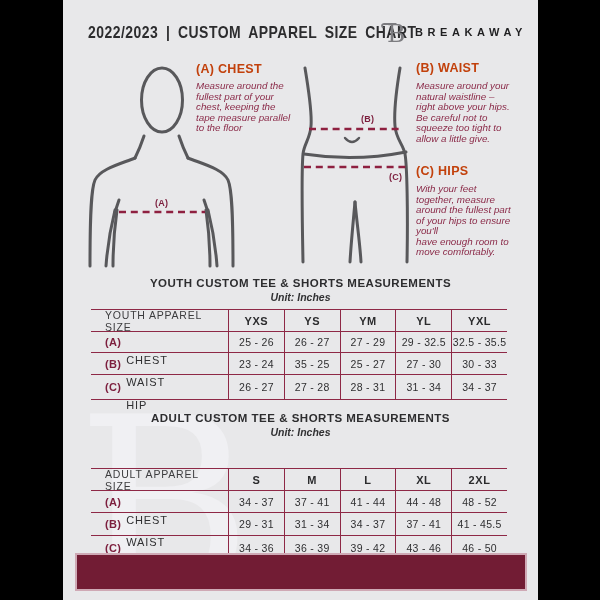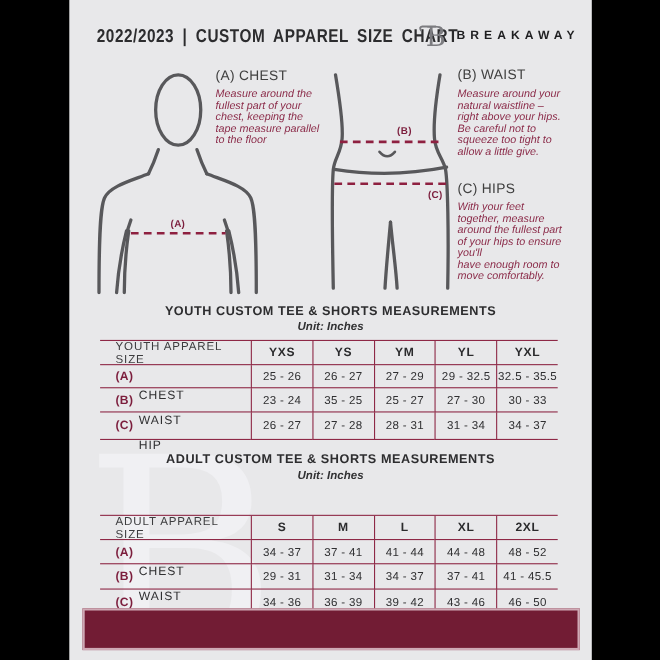--- a/index.html
+++ b/index.html
@@ -38,21 +38,21 @@
   .marker {
     position:absolute; font-size:9px; font-weight:bold; color:#7c1e3d;
     letter-spacing:0.3px;
   }
   .marker-a { left:92px;  top:198px; }
   .marker-b { left:298px; top:114px; }
   .marker-c { left:326px; top:172px; }
 
   
   .guide-h {
-    position:absolute; font-size:12.5px; font-weight:normal; color:#404040;
+    position:absolute; font-size:12.5px; font-weight:bold; color:#c2410c;
     letter-spacing:0.3px; white-space:nowrap;
   }
   .guide-d {
     position:absolute; font-size:9.8px; font-style:italic; color:#8b2b49;
     line-height:10.5px; white-space:pre-line;
   }
   .gh-a { left:133px; top:62px; }  .gd-a { left:133px; top:81px; width:110px; }
   .gh-b { left:353px; top:61px; }  .gd-b { left:353px; top:81px; width:118px; }
   .gh-c { left:353px; top:164px; } .gd-c { left:353px; top:184px; width:122px; }
 

